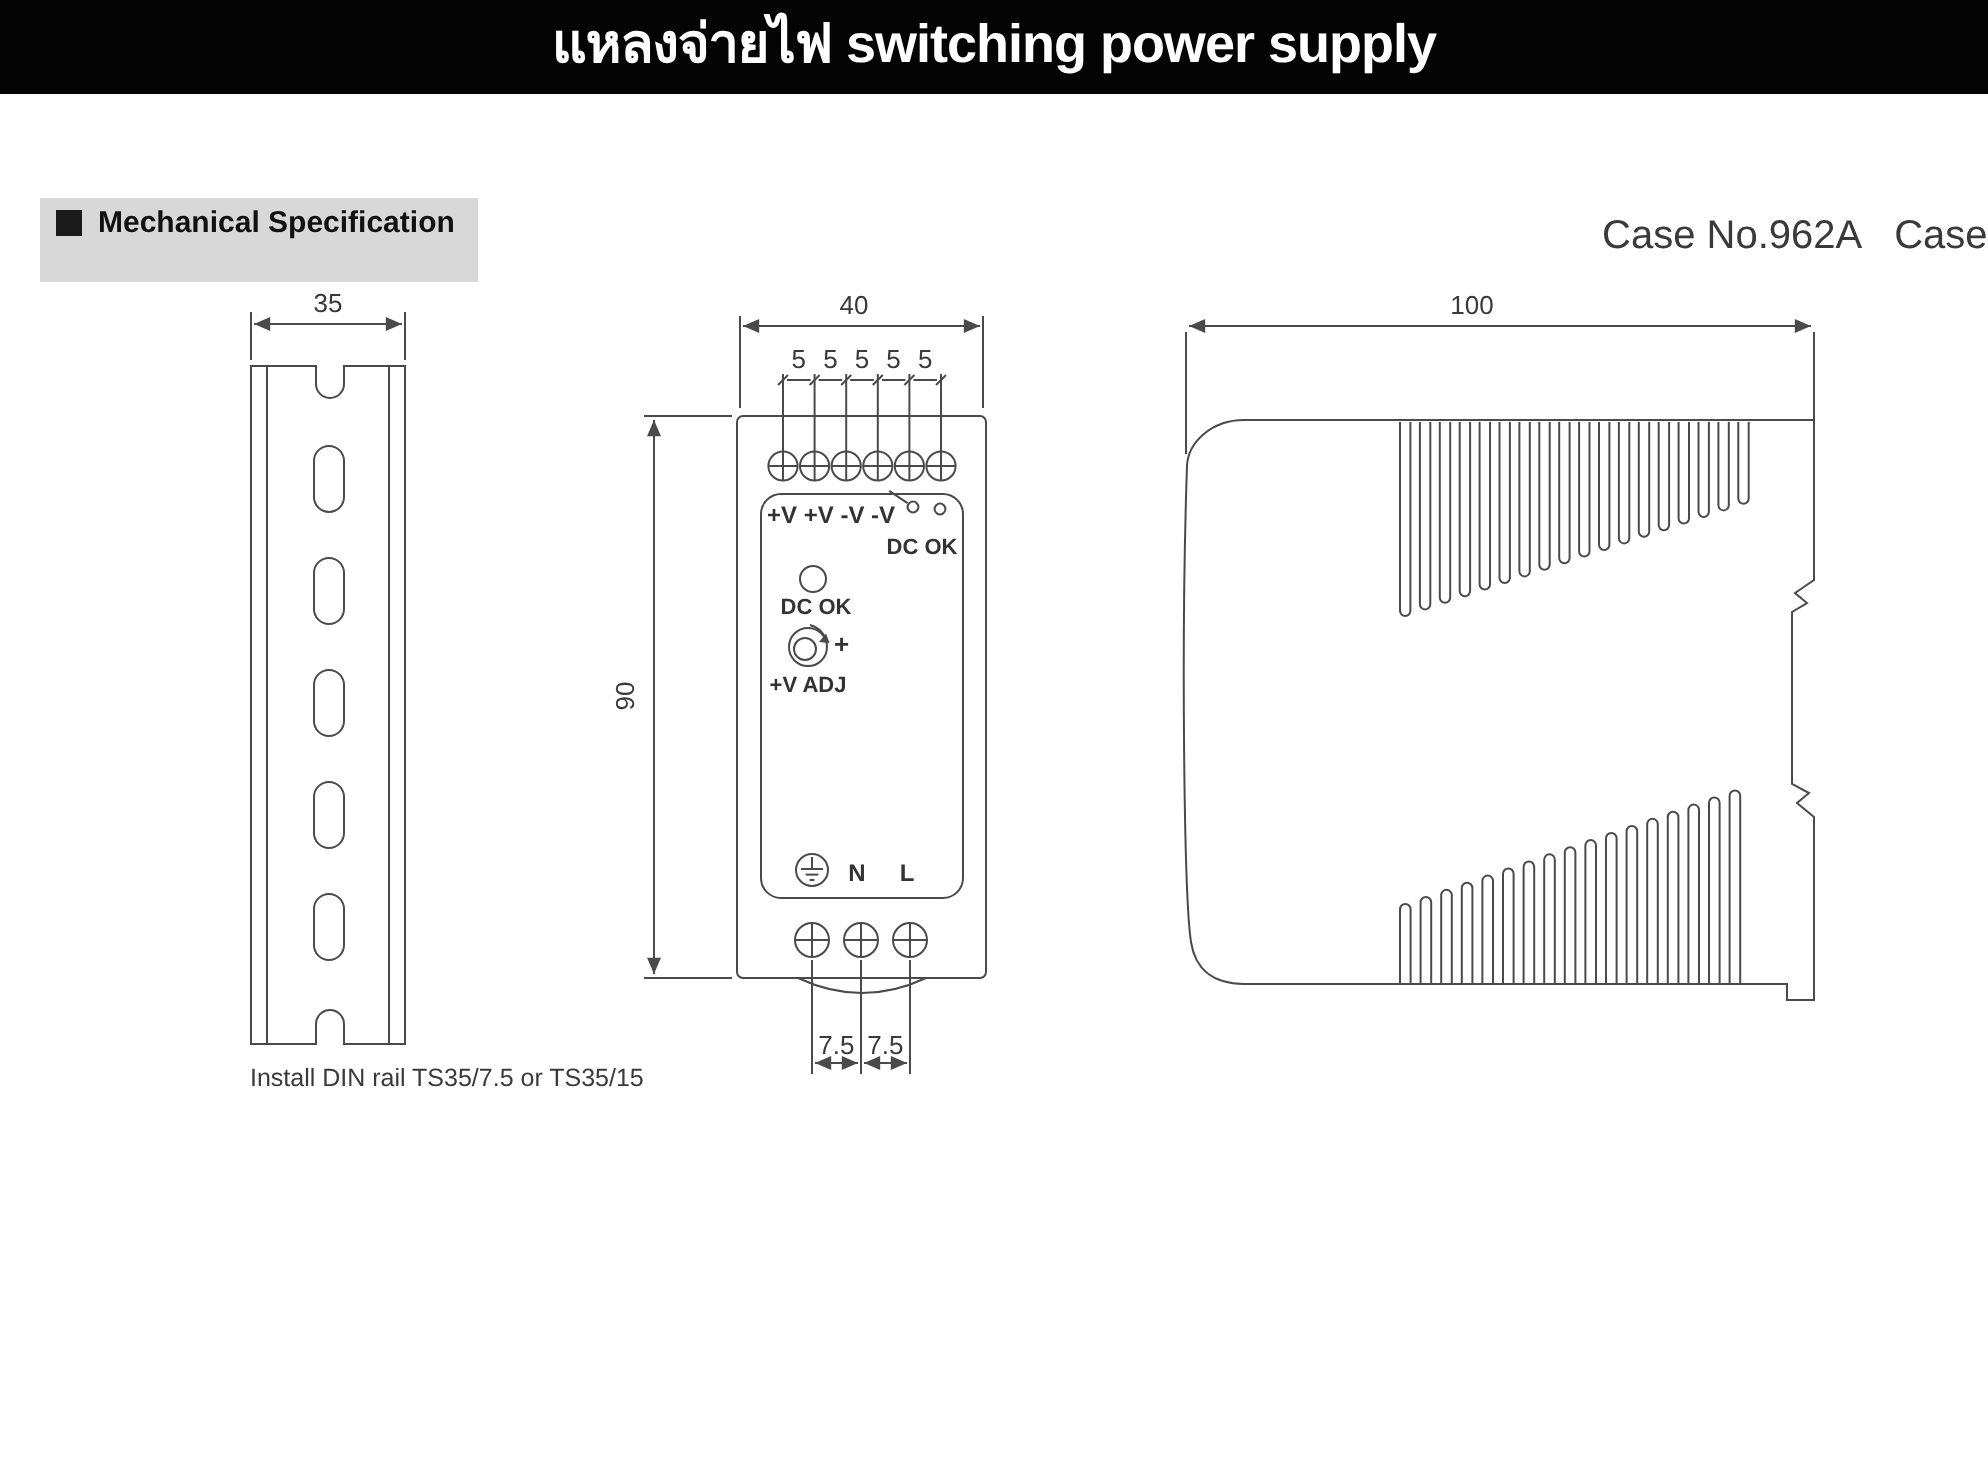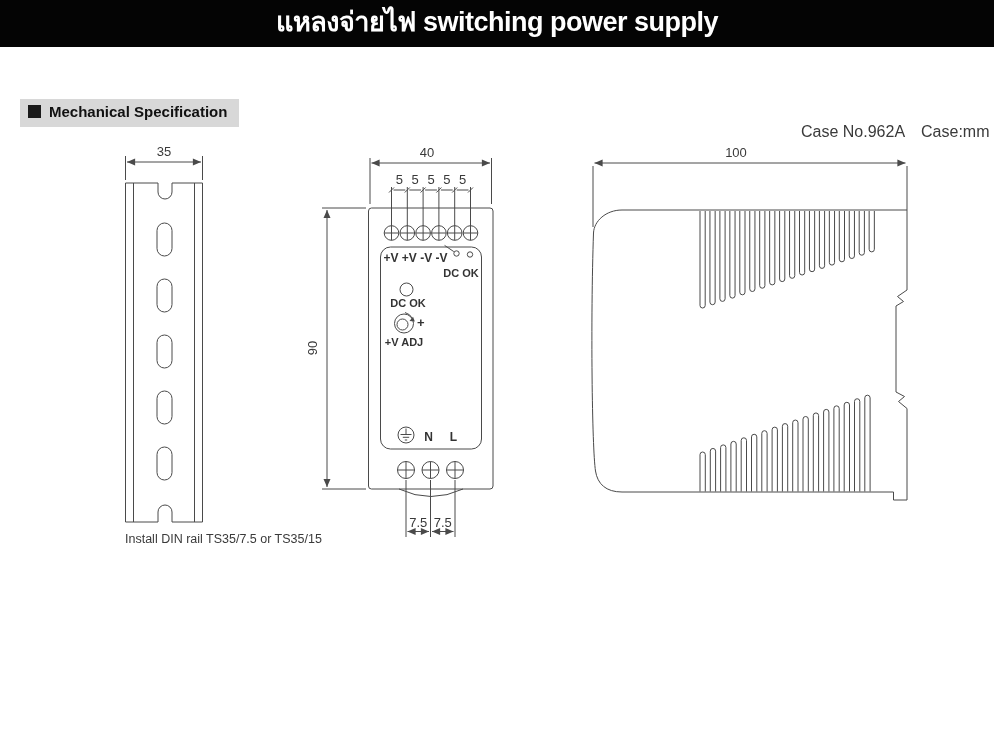--- a/index.html
+++ b/index.html
@@ -9,27 +9,27 @@
   }
   .banner{
     position:absolute;left:0;top:0;width:994px;height:47px;background:#040404;
     display:flex;align-items:flex-start;justify-content:center;white-space:nowrap;
     font-weight:bold;font-size:27px;letter-spacing:-0.5px;color:#ffffff;
   }
   .banner .red{color:#f50000;}
   .banner span{padding:0 4px;}
   .section-header{
     position:absolute;left:20px;top:99px;height:24px;background:#d8d8d8;
-    display:flex;align-items:center;gap:8px;padding:0 12px 4px 8px;
+    display:flex;align-items:center;gap:8px;padding:0 12px 18px 8px;
   }
   .section-header .sq{width:13px;height:13px;background:#1a1a1a;display:inline-block;}
   .section-header .txt{font-weight:bold;font-size:15px;color:#111111;}
   .case-meta{
     position:absolute;left:801px;top:107px;width:168px;display:flex;gap:16px;
-    font-size:16px;color:#3a3a3a;white-space:nowrap;margin-top:16px;
+    font-size:20px;color:#3a3a3a;white-space:nowrap;
   }
   svg{position:absolute;left:0;top:0;}
   .ln{stroke:#4a4a4a;stroke-width:1;fill:none;}
   .dim{font-family:"Liberation Sans",sans-serif;font-size:13px;fill:#3a3a3a;}
   .lbl{font-family:"Liberation Sans",sans-serif;font-weight:bold;fill:#333333;}
   .mid{text-anchor:middle;}
   .cap{font-family:"Liberation Sans",sans-serif;font-size:12.5px;fill:#3a3a3a;}
 </style>
 </head>
 <body>

